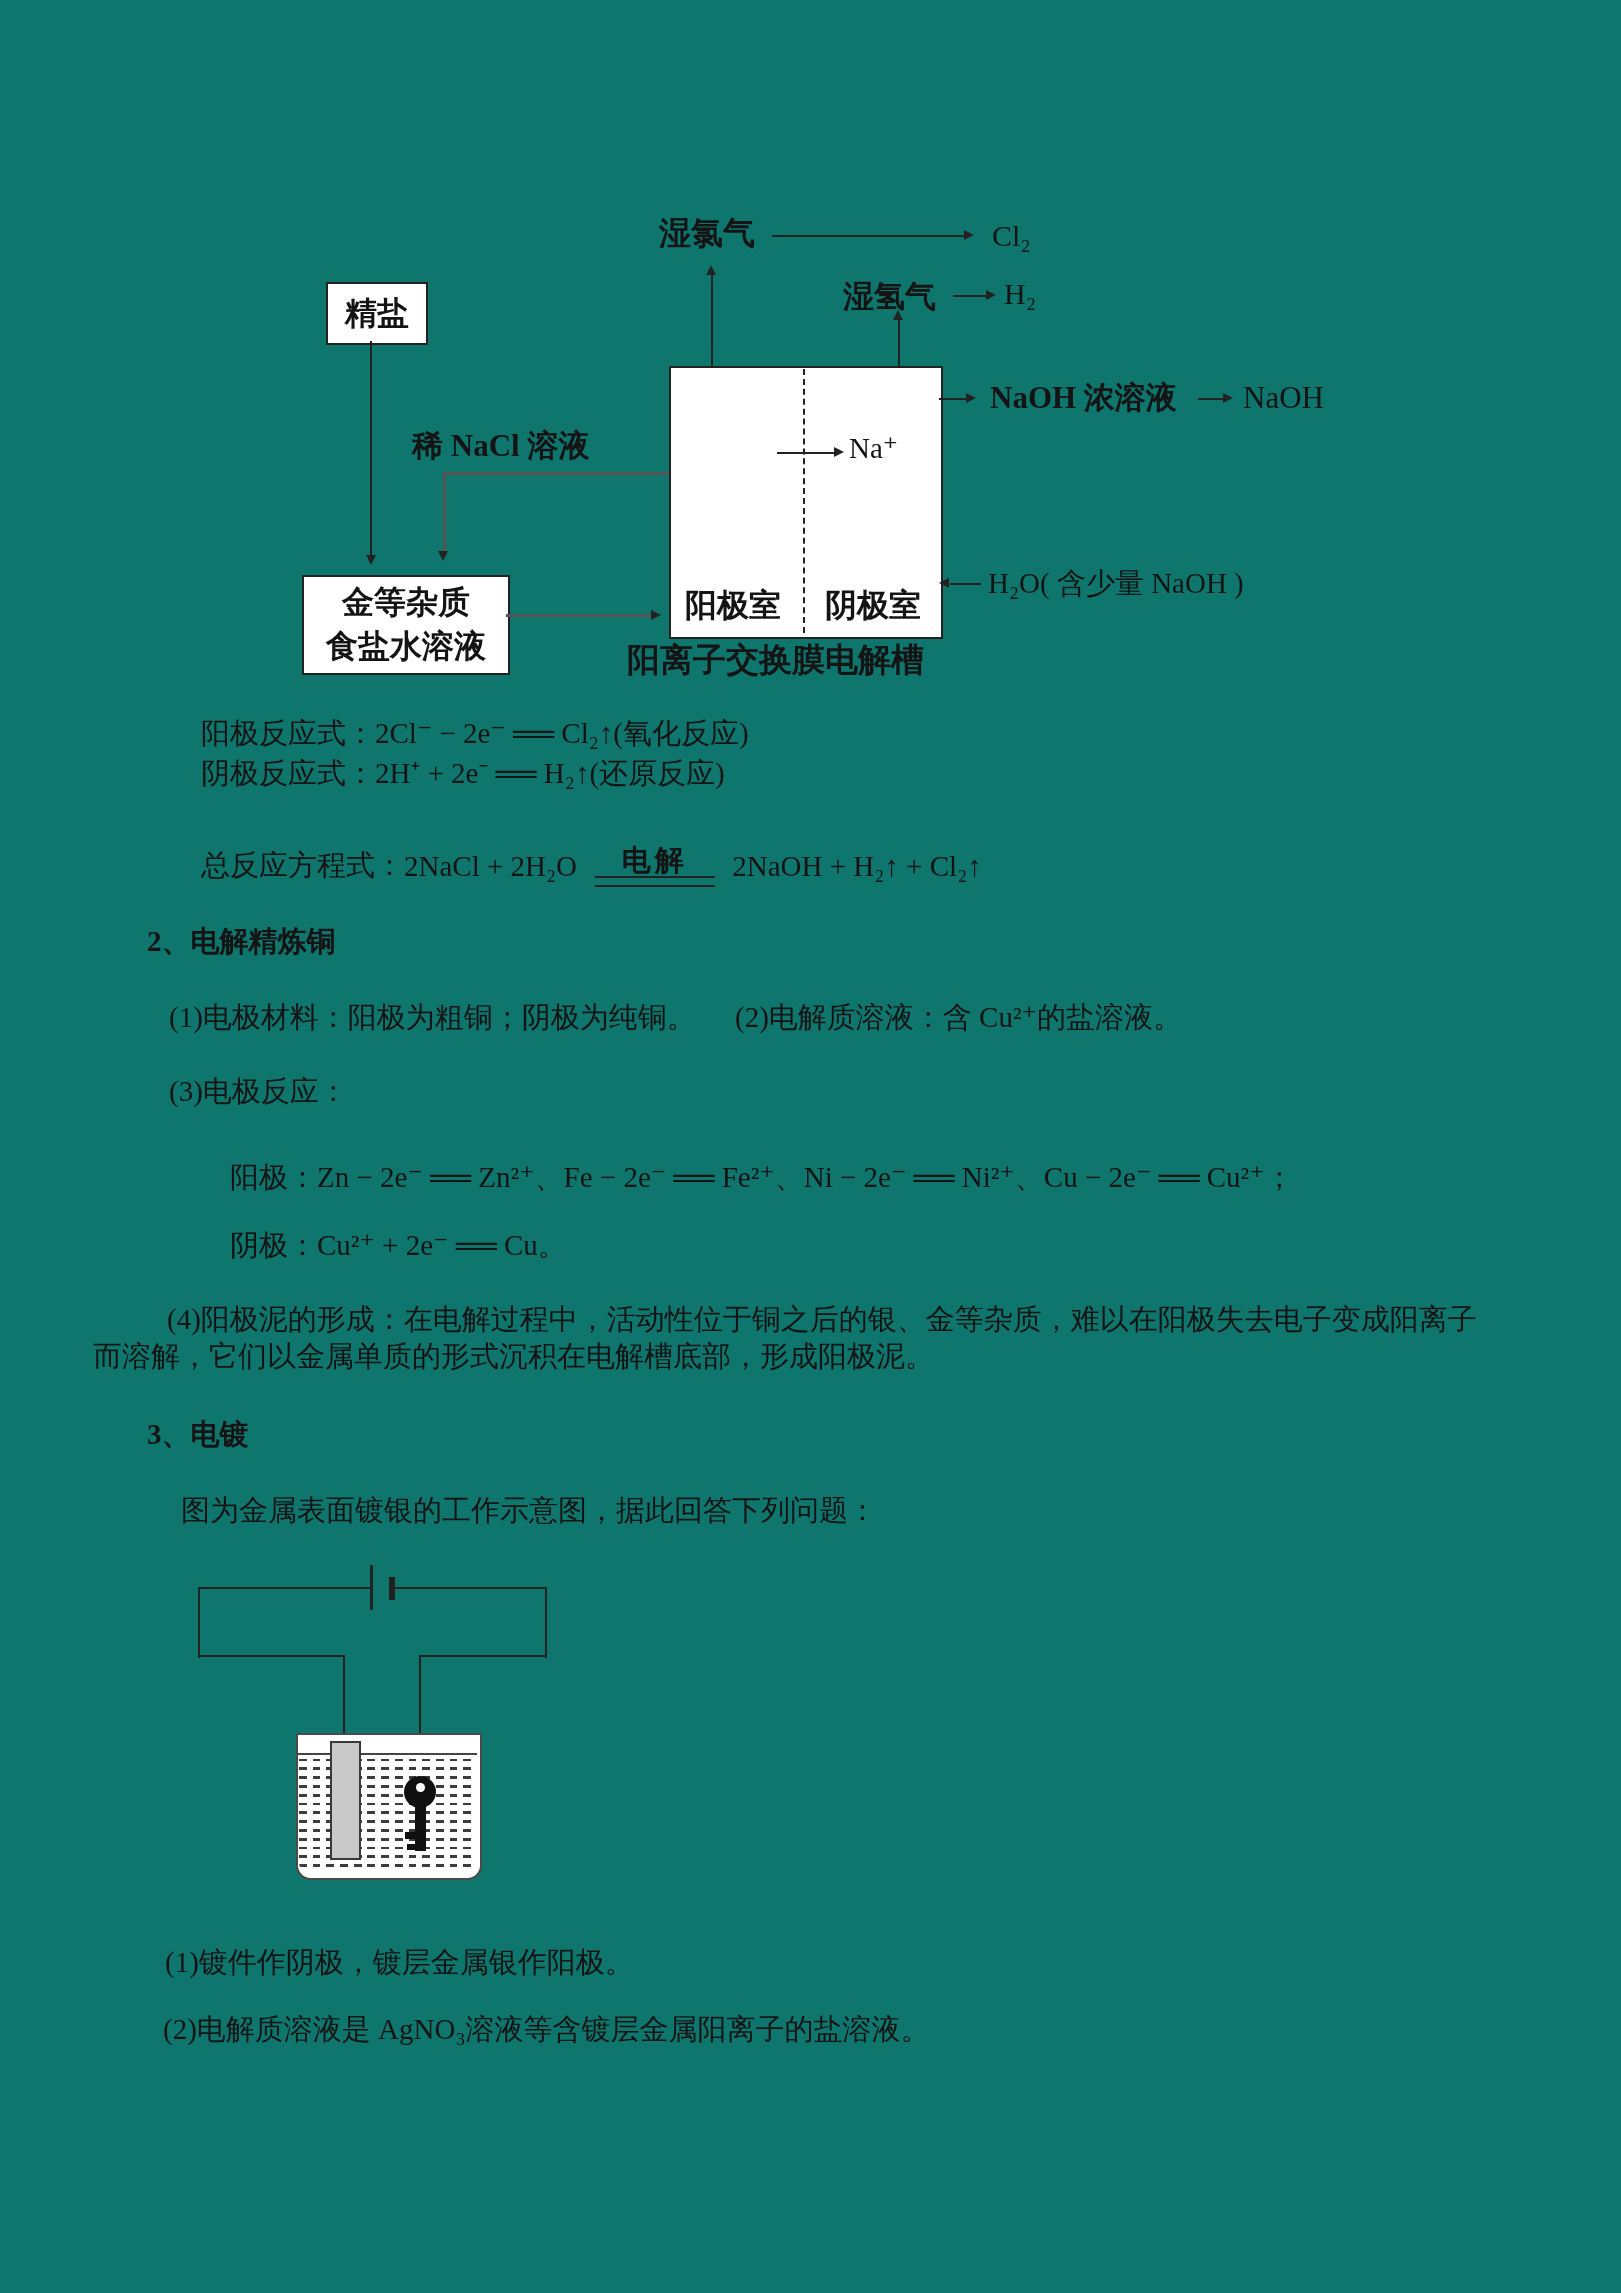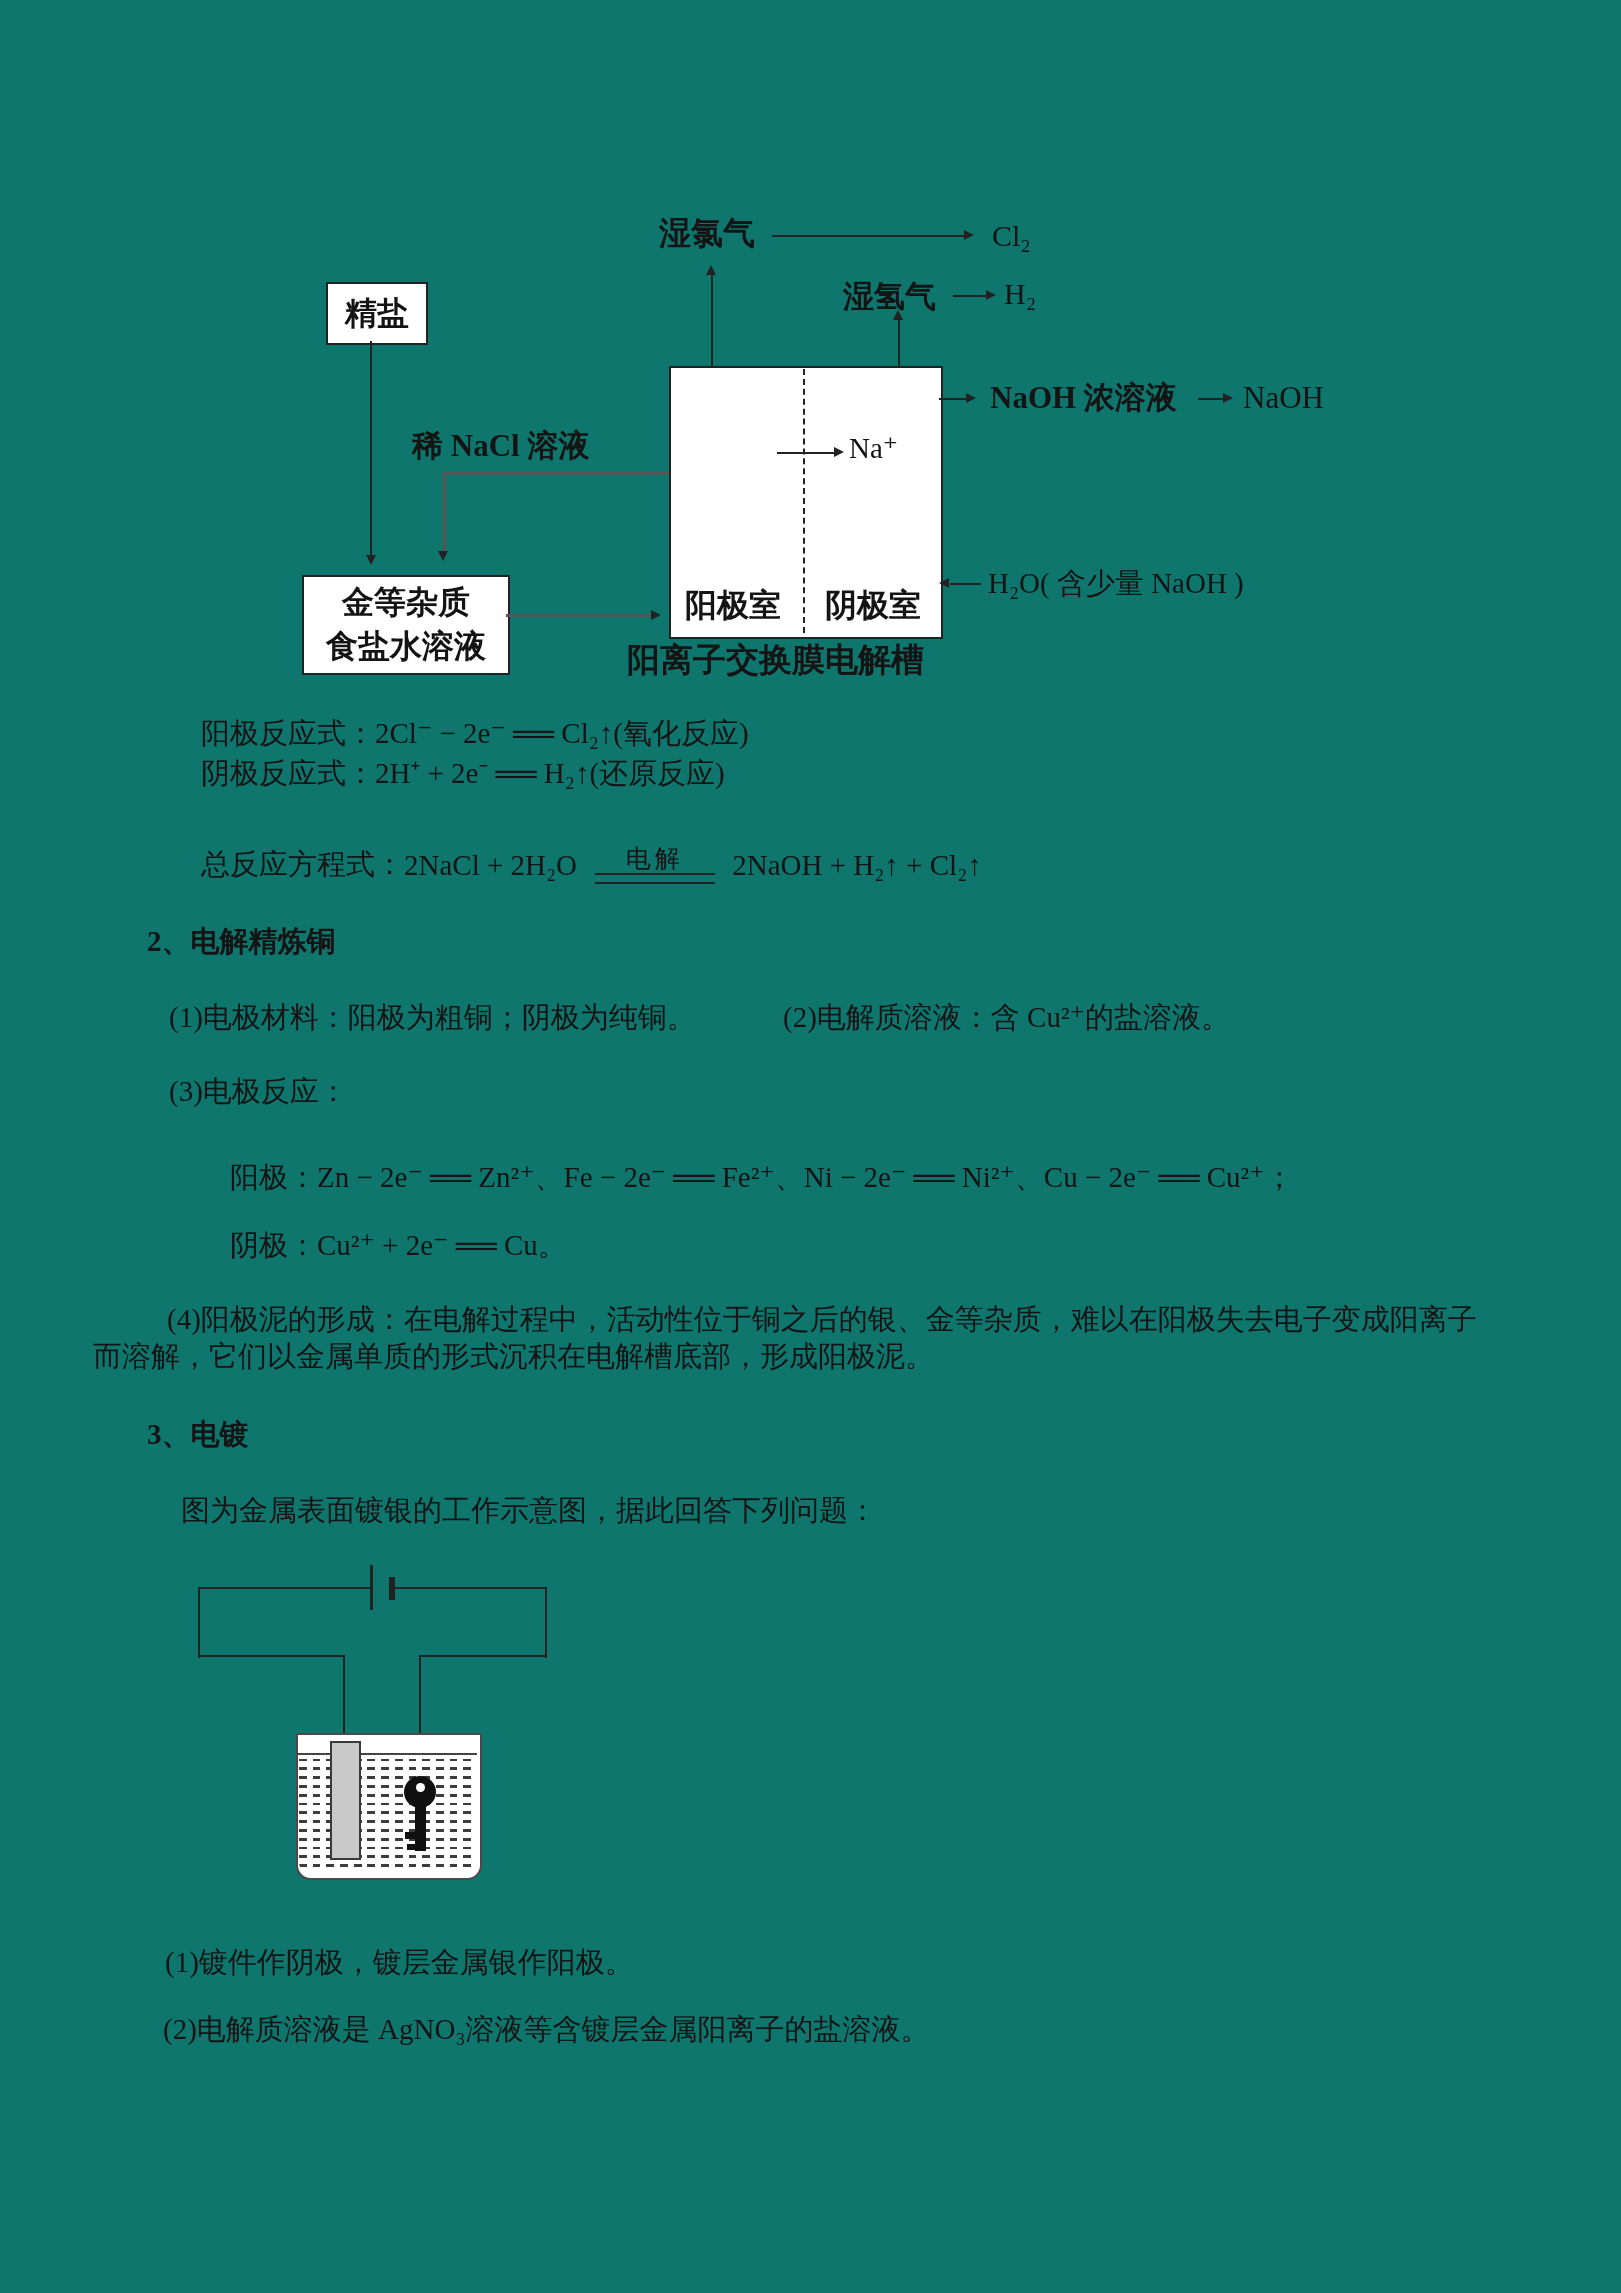--- a/index.html
+++ b/index.html
@@ -24,21 +24,21 @@
   
   .ah{position:absolute;width:0;height:0;}
   .ah.r{border-top:5.9px solid transparent;border-bottom:5.9px solid transparent;border-left:10.8px solid #222;}
   .ah.l{border-top:5.9px solid transparent;border-bottom:5.9px solid transparent;border-right:10.8px solid #222;}
   .ah.u{border-left:5.9px solid transparent;border-right:5.9px solid transparent;border-bottom:10.8px solid #222;}
   .ah.d{border-left:5.9px solid transparent;border-right:5.9px solid transparent;border-top:10.8px solid #222;}
   
   .box{position:absolute;border:2px solid #222;background:#fff;display:flex;align-items:center;justify-content:center;flex-direction:column;text-align:center;}
   
   .cond{display:inline-flex;flex-direction:column;align-items:center;margin:0 17.6px;vertical-align:middle;}
-  .cond .ctxt{font-size:25px;line-height:1.05;letter-spacing:3.9px;}
+  .cond .ctxt{font-size:29px;line-height:1.05;letter-spacing:3.9px;font-weight:bold;}
   .cond .dl{width:120px;height:6.9px;border-top:2px solid #222;border-bottom:2px solid #222;margin-top:1px;}
   .eqrow{position:absolute;display:flex;align-items:center;font-size:29px;white-space:nowrap;}
   
   .beaker{position:absolute;left:296px;top:1733px;width:182px;height:143px;border:2.9px solid #4a4a4a;border-radius:2px 2px 14.7px 14.7px;background:#fff;}
   .solution{
     position:absolute;left:299px;top:1755px;width:176px;height:118px;
     border-radius:0 0 10.8px 10.8px;
     background-color:#fff;
     background-image:
       repeating-linear-gradient(0deg,#ffffff 0 5.9px,rgba(255,255,255,0) 5.9px 8.8px),
@@ -115,21 +115,21 @@
     <span>2NaCl + 2H₂O</span>
     <span class="cond">
       <span class="ctxt">电解</span>
       <span class="dl"></span>
     </span>
     <span>2NaOH + H₂↑ + Cl₂↑</span>
   </div>
 
   <div class="t body-line" style="left:147px;top:924px;font-weight:600;">2、电解精炼铜</div>
   <div class="t body-line" style="left:169px;top:1000px;">(1)电极材料：阳极为粗铜；阴极为纯铜。</div>
-  <div class="t body-line" style="left:735px;top:1000px;margin-left:48px;">(2)电解质溶液：含 Cu²⁺的盐溶液。</div>
+  <div class="t body-line" style="left:735px;top:1000px;">(2)电解质溶液：含 Cu²⁺的盐溶液。</div>
   <div class="t body-line" style="left:169px;top:1074px;">(3)电极反应：</div>
   <div class="t body-line" style="left:230px;top:1160px;">阳极：Zn − 2e⁻ ══ Zn²⁺、Fe − 2e⁻ ══ Fe²⁺、Ni − 2e⁻ ══ Ni²⁺、Cu − 2e⁻ ══ Cu²⁺；</div>
   <div class="t body-line" style="left:230px;top:1228px;">阴极：Cu²⁺ + 2e⁻ ══ Cu。</div>
   <div class="t body-line" style="left:167px;top:1302px;">(4)阳极泥的形成：在电解过程中，活动性位于铜之后的银、金等杂质，难以在阳极失去电子变成阳离子</div>
   <div class="t body-line" style="left:93px;top:1339px;">而溶解，它们以金属单质的形式沉积在电解槽底部，形成阳极泥。</div>
 
   <div class="t body-line" style="left:147px;top:1417px;font-weight:600;">3、电镀</div>
   <div class="t body-line" style="left:181px;top:1493px;">图为金属表面镀银的工作示意图，据此回答下列问题：</div>
 
   <div class="hl" style="left:198px;top:1587px;width:172px;"></div>

